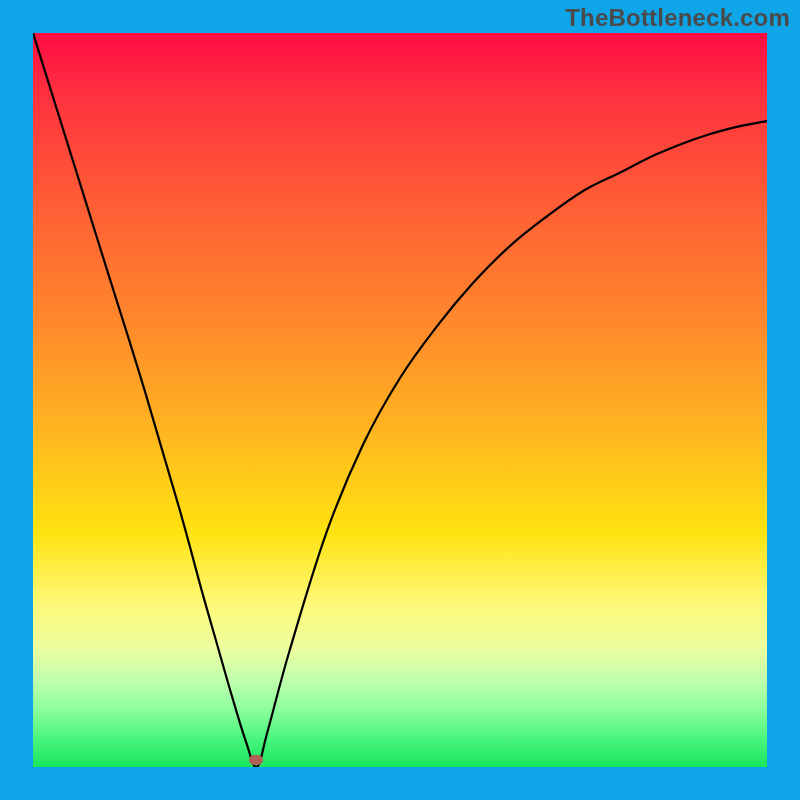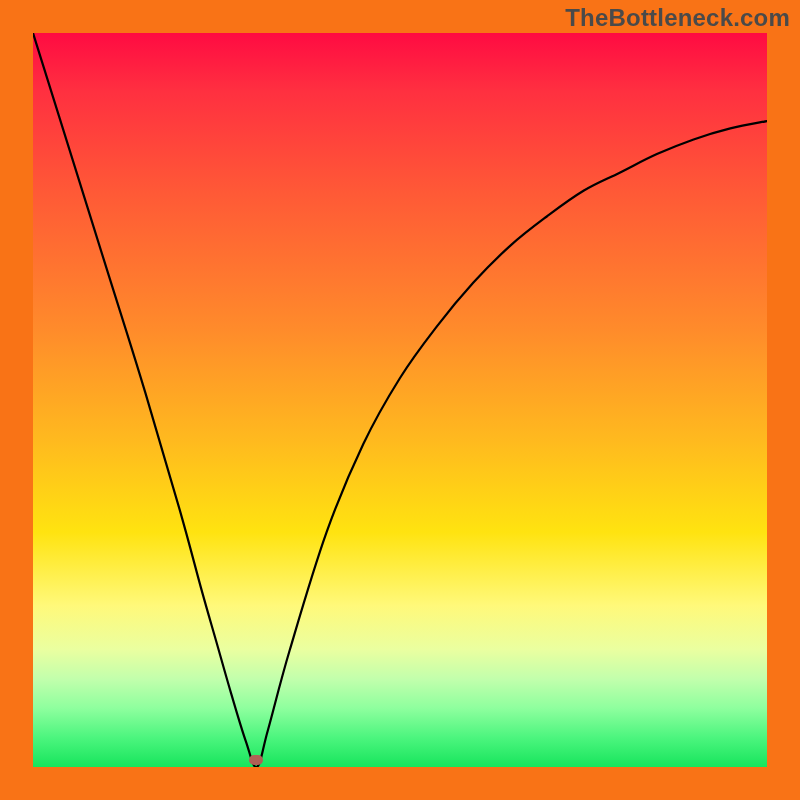--- a/index.html
+++ b/index.html
@@ -8,21 +8,21 @@
     width: 800px;
     height: 800px;
     overflow: hidden;
     background: #000;
     font-family: Arial, Helvetica, sans-serif;
   }
   .frame {
     position: relative;
     width: 800px;
     height: 800px;
-    background: #f97316;
+    background: #0ea5e9;
   }
   .watermark {
     position: absolute;
     top: 4px;
     right: 10px;
     color: #4a4a4a;
     font-size: 24px;
     font-weight: 600;
     letter-spacing: 0.2px;
     z-index: 5;

